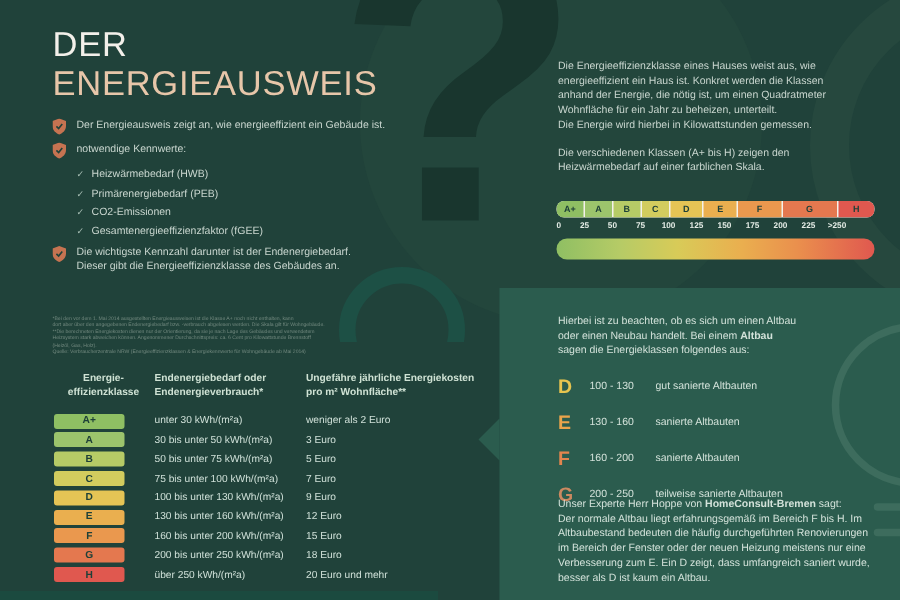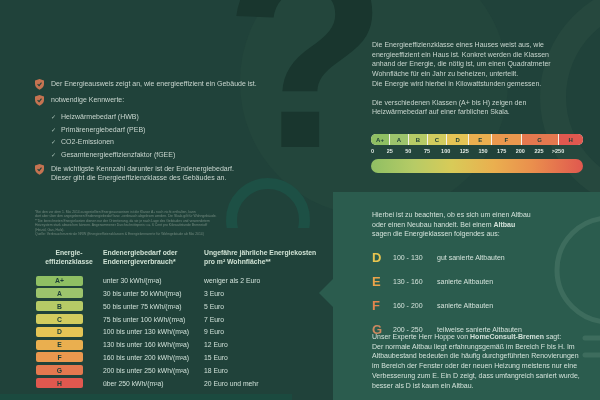--- a/index.html
+++ b/index.html
@@ -108,20 +108,24 @@
       </div>
     </div>
     <div class="p-expert">
       <span>Unser Experte Herr Hoppe von </span><b>HomeConsult-Bremen</b><span> sagt:</span><br>
       <span>Der normale Altbau liegt erfahrungsgemäß im Bereich F bis H. Im Altbaubestand bedeuten die häufig durchgeführten Renovierungen im Bereich der Fenster oder der neuen Heizung meistens nur eine Verbesserung zum E. Ein D zeigt, dass umfangreich saniert wurde, besser als D ist kaum ein Altbau.</span>
     </div>
   </div>
 
   <div class="footer-strip"></div>
 
+  <div class="title">
+    <div class="title-l1">DER</div>
+    <div class="title-l2">ENERGIEAUSWEIS</div>
+  </div>
 
   <div class="intro">
     <div class="bullet">
       <svg width="9" height="11" viewBox="0 0 9 11">
         <path d="M4.5 0 L9 1.6 V5 C9 8 6.8 9.7 4.5 10.7 C2.2 9.7 0 8 0 5 V1.6 Z" fill="#c57351"></path>
         <polyline points="2.6,5.2 4.1,6.7 6.5,3.6" fill="none" stroke="#20423a" stroke-width="1.1"></polyline>
       </svg>
       <span>Der Energieausweis zeigt an, wie energieeffizient ein Gebäude ist.</span>
     </div>
     <div class="bullet">

